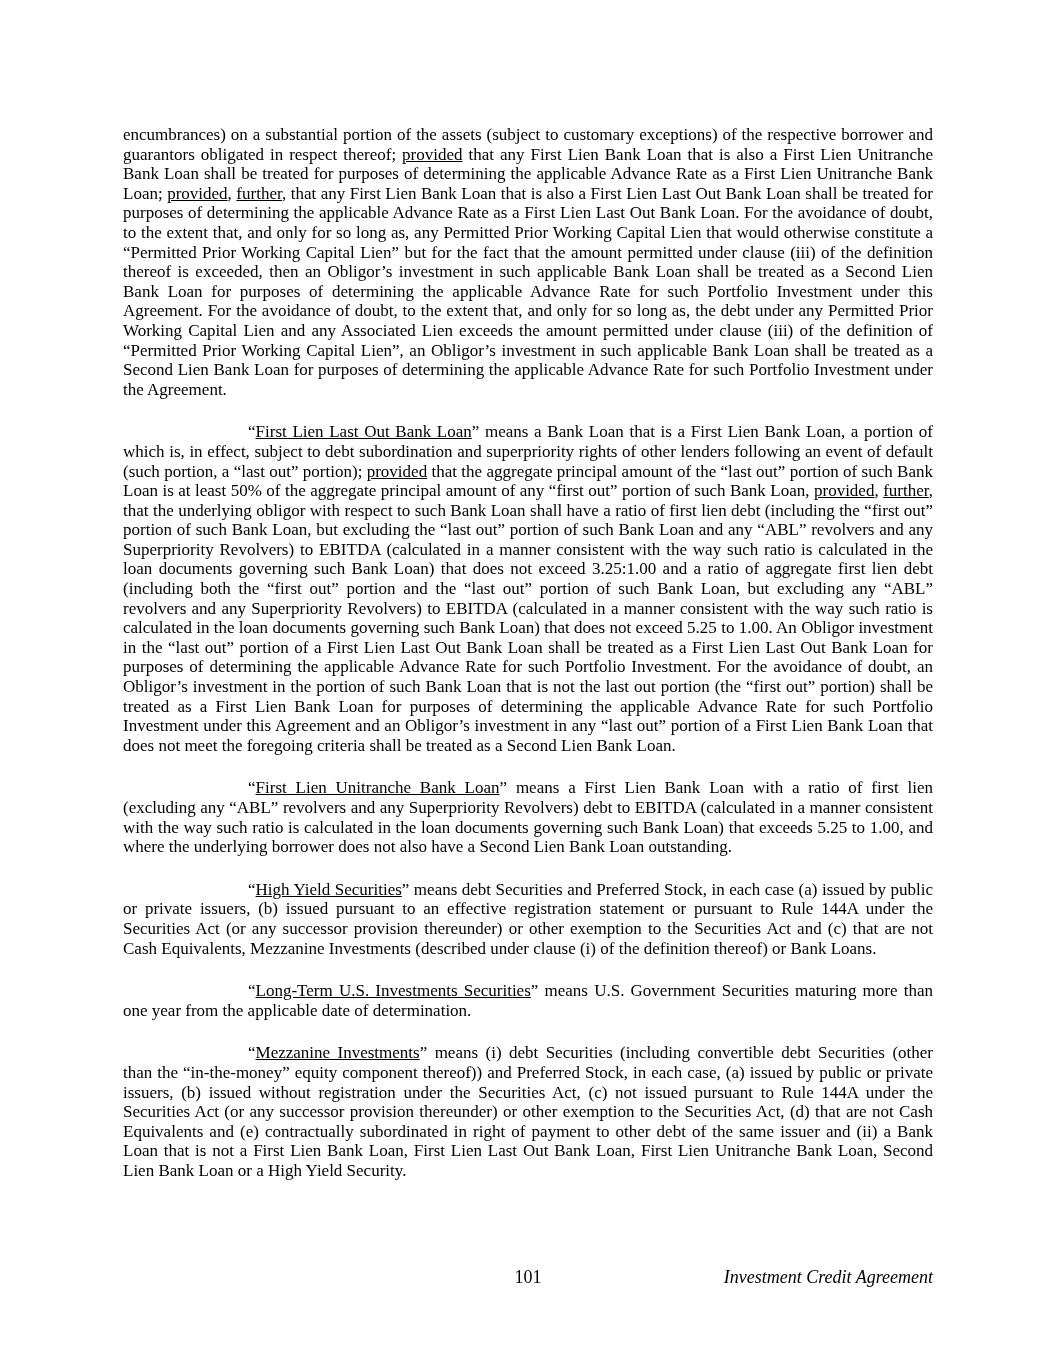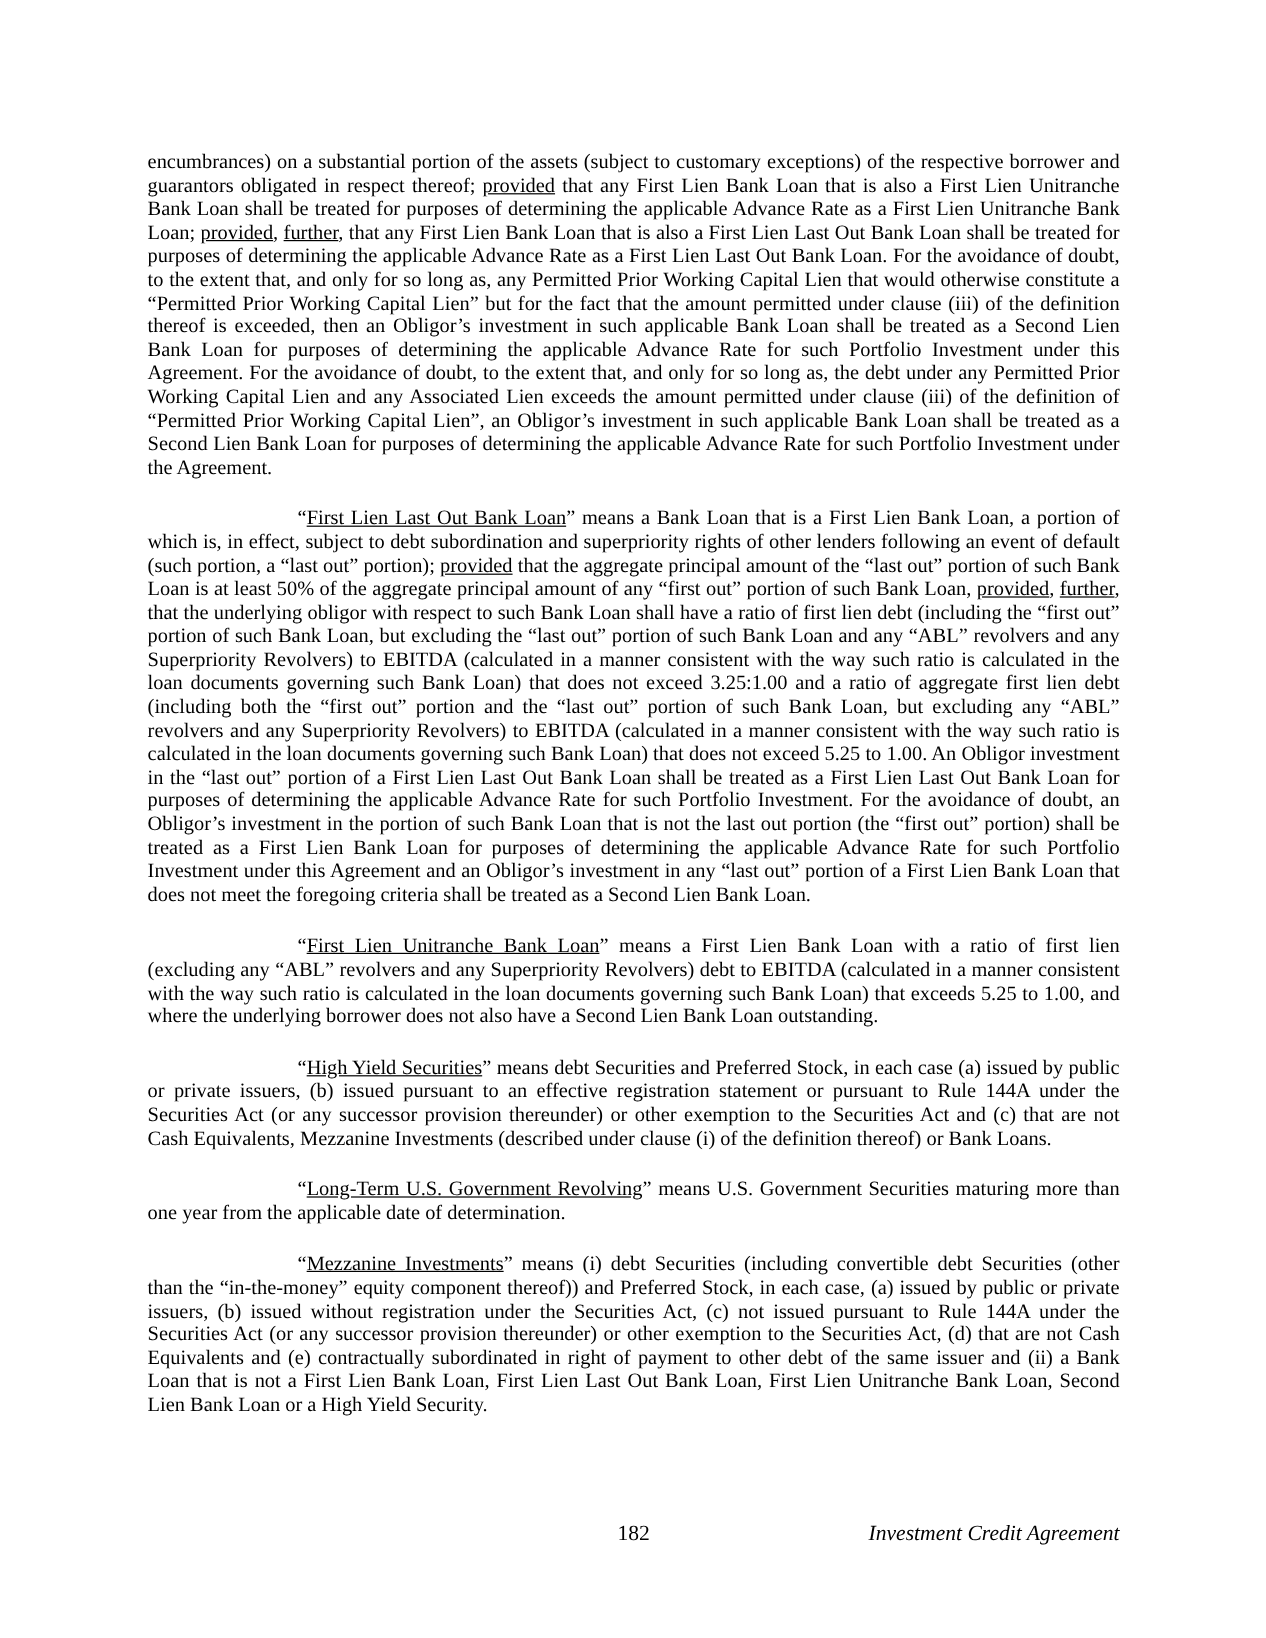--- a/index.html
+++ b/index.html
@@ -58,20 +58,20 @@
 </style>
 </head>
 <body>
 
 <div class="page">
   <main class="content">
       <p class="para"><span>encumbrances) on a substantial portion of the assets (subject to customary exceptions) of the respective borrower and guarantors obligated in respect thereof; </span><span class="underline">provided</span><span> that any First Lien Bank Loan that is also a First Lien Unitranche Bank Loan shall be treated for purposes of determining the applicable Advance Rate as a First Lien Unitranche Bank Loan; </span><span class="underline">provided</span><span>, </span><span class="underline">further</span><span>, that any First Lien Bank Loan that is also a First Lien Last Out Bank Loan shall be treated for purposes of determining the applicable Advance Rate as a First Lien Last Out Bank Loan.  For the avoidance of doubt, to the extent that, and only for so long as, any Permitted Prior Working Capital Lien that would otherwise constitute a “Permitted Prior Working Capital Lien” but for the fact that the amount permitted under clause (iii) of the definition thereof is exceeded, then an Obligor’s investment in such applicable Bank Loan shall be treated as a Second Lien Bank Loan for purposes of determining the applicable Advance Rate for such Portfolio Investment under this Agreement.  For the avoidance of doubt, to the extent that, and only for so long as, the debt under any Permitted Prior Working Capital Lien and any Associated Lien exceeds the amount permitted under clause (iii) of the definition of “Permitted Prior Working Capital Lien”, an Obligor’s investment in such applicable Bank Loan shall be treated as a Second Lien Bank Loan for purposes of determining the applicable Advance Rate for such Portfolio Investment under the Agreement.</span></p>
       <p class="para indent"><span>“</span><span class="underline">First Lien Last Out Bank Loan</span><span>” means a Bank Loan that is a First Lien Bank Loan, a portion of which is, in effect, subject to debt subordination and superpriority rights of other lenders following an event of default (such portion, a “last out” portion); </span><span class="underline">provided</span><span> that the aggregate principal amount of the “last out” portion of such Bank Loan is at least 50% of the aggregate principal amount of any “first out” portion of such Bank Loan, </span><span class="underline">provided</span><span>, </span><span class="underline">further</span><span>, that the underlying obligor with respect to such Bank Loan shall have a ratio of first lien debt (including the “first out” portion of such Bank Loan, but excluding the “last out” portion of such Bank Loan and any “ABL” revolvers and any Superpriority Revolvers) to EBITDA (calculated in a manner consistent with the way such ratio is calculated in the loan documents governing such Bank Loan) that does not exceed 3.25:1.00 and a ratio of aggregate first lien debt (including both the “first out” portion and the “last out” portion of such Bank Loan, but excluding any “ABL” revolvers and any Superpriority Revolvers) to EBITDA (calculated in a manner consistent with the way such ratio is calculated in the loan documents governing such Bank Loan) that does not exceed 5.25 to 1.00. An Obligor investment in the “last out” portion of a First Lien Last Out Bank Loan shall be treated as a First Lien Last Out Bank Loan for purposes of determining the applicable Advance Rate for such Portfolio Investment. For the avoidance of doubt, an Obligor’s investment in the portion of such Bank Loan that is not the last out portion (the “first out” portion) shall be treated as a First Lien Bank Loan for purposes of determining the applicable Advance Rate for such Portfolio Investment under this Agreement and an Obligor’s investment in any “last out” portion of a First Lien Bank Loan that does not meet the foregoing criteria shall be treated as a Second Lien Bank Loan.</span></p>
       <p class="para indent"><span>“</span><span class="underline">First Lien Unitranche Bank Loan</span><span>” means a First Lien Bank Loan with a ratio of first lien (excluding any “ABL” revolvers and any Superpriority Revolvers) debt to EBITDA (calculated in a manner consistent with the way such ratio is calculated in the loan documents governing such Bank Loan) that exceeds 5.25 to 1.00, and where the underlying borrower does not also have a Second Lien Bank Loan outstanding.</span></p>
       <p class="para indent"><span>“</span><span class="underline">High Yield Securities</span><span>” means debt Securities and Preferred Stock, in each case (a) issued by public or private issuers, (b) issued pursuant to an effective registration statement or pursuant to Rule 144A under the Securities Act (or any successor provision thereunder) or other exemption to the Securities Act and (c) that are not Cash Equivalents, Mezzanine Investments  (described under clause (i) of the definition thereof)  or Bank Loans.</span></p>
-      <p class="para indent"><span>“</span><span class="underline">Long-Term U.S. Government Revolving</span><span>” means U.S. Government Securities maturing more than one year from the applicable date of determination.</span></p>
+      <p class="para indent"><span>“</span><span class="underline">Long-Term U.S. Investments Securities</span><span>” means U.S. Government Securities maturing more than one year from the applicable date of determination.</span></p>
       <p class="para indent"><span>“</span><span class="underline">Mezzanine Investments</span><span>” means (i) debt Securities (including convertible debt Securities (other than the “in-the-money” equity component thereof)) and Preferred Stock, in each case, (a) issued by public or private issuers, (b) issued without registration under the Securities Act, (c) not issued pursuant to Rule 144A under the Securities Act (or any successor provision thereunder) or other exemption to the Securities Act, (d) that are not Cash Equivalents and (e) contractually subordinated in right of payment to other debt of the same issuer  and (ii) a Bank Loan that is not a First Lien Bank Loan, First Lien Last Out Bank Loan, First Lien Unitranche Bank Loan, Second Lien Bank Loan or a High Yield Security.</span></p>
     </main>
   <div class="footer">
-    <span class="page-number">182</span>
+    <span class="page-number">101</span>
     <span class="footer-title">Investment Credit Agreement</span>
   </div>
 </div>
 
 </body></html>

